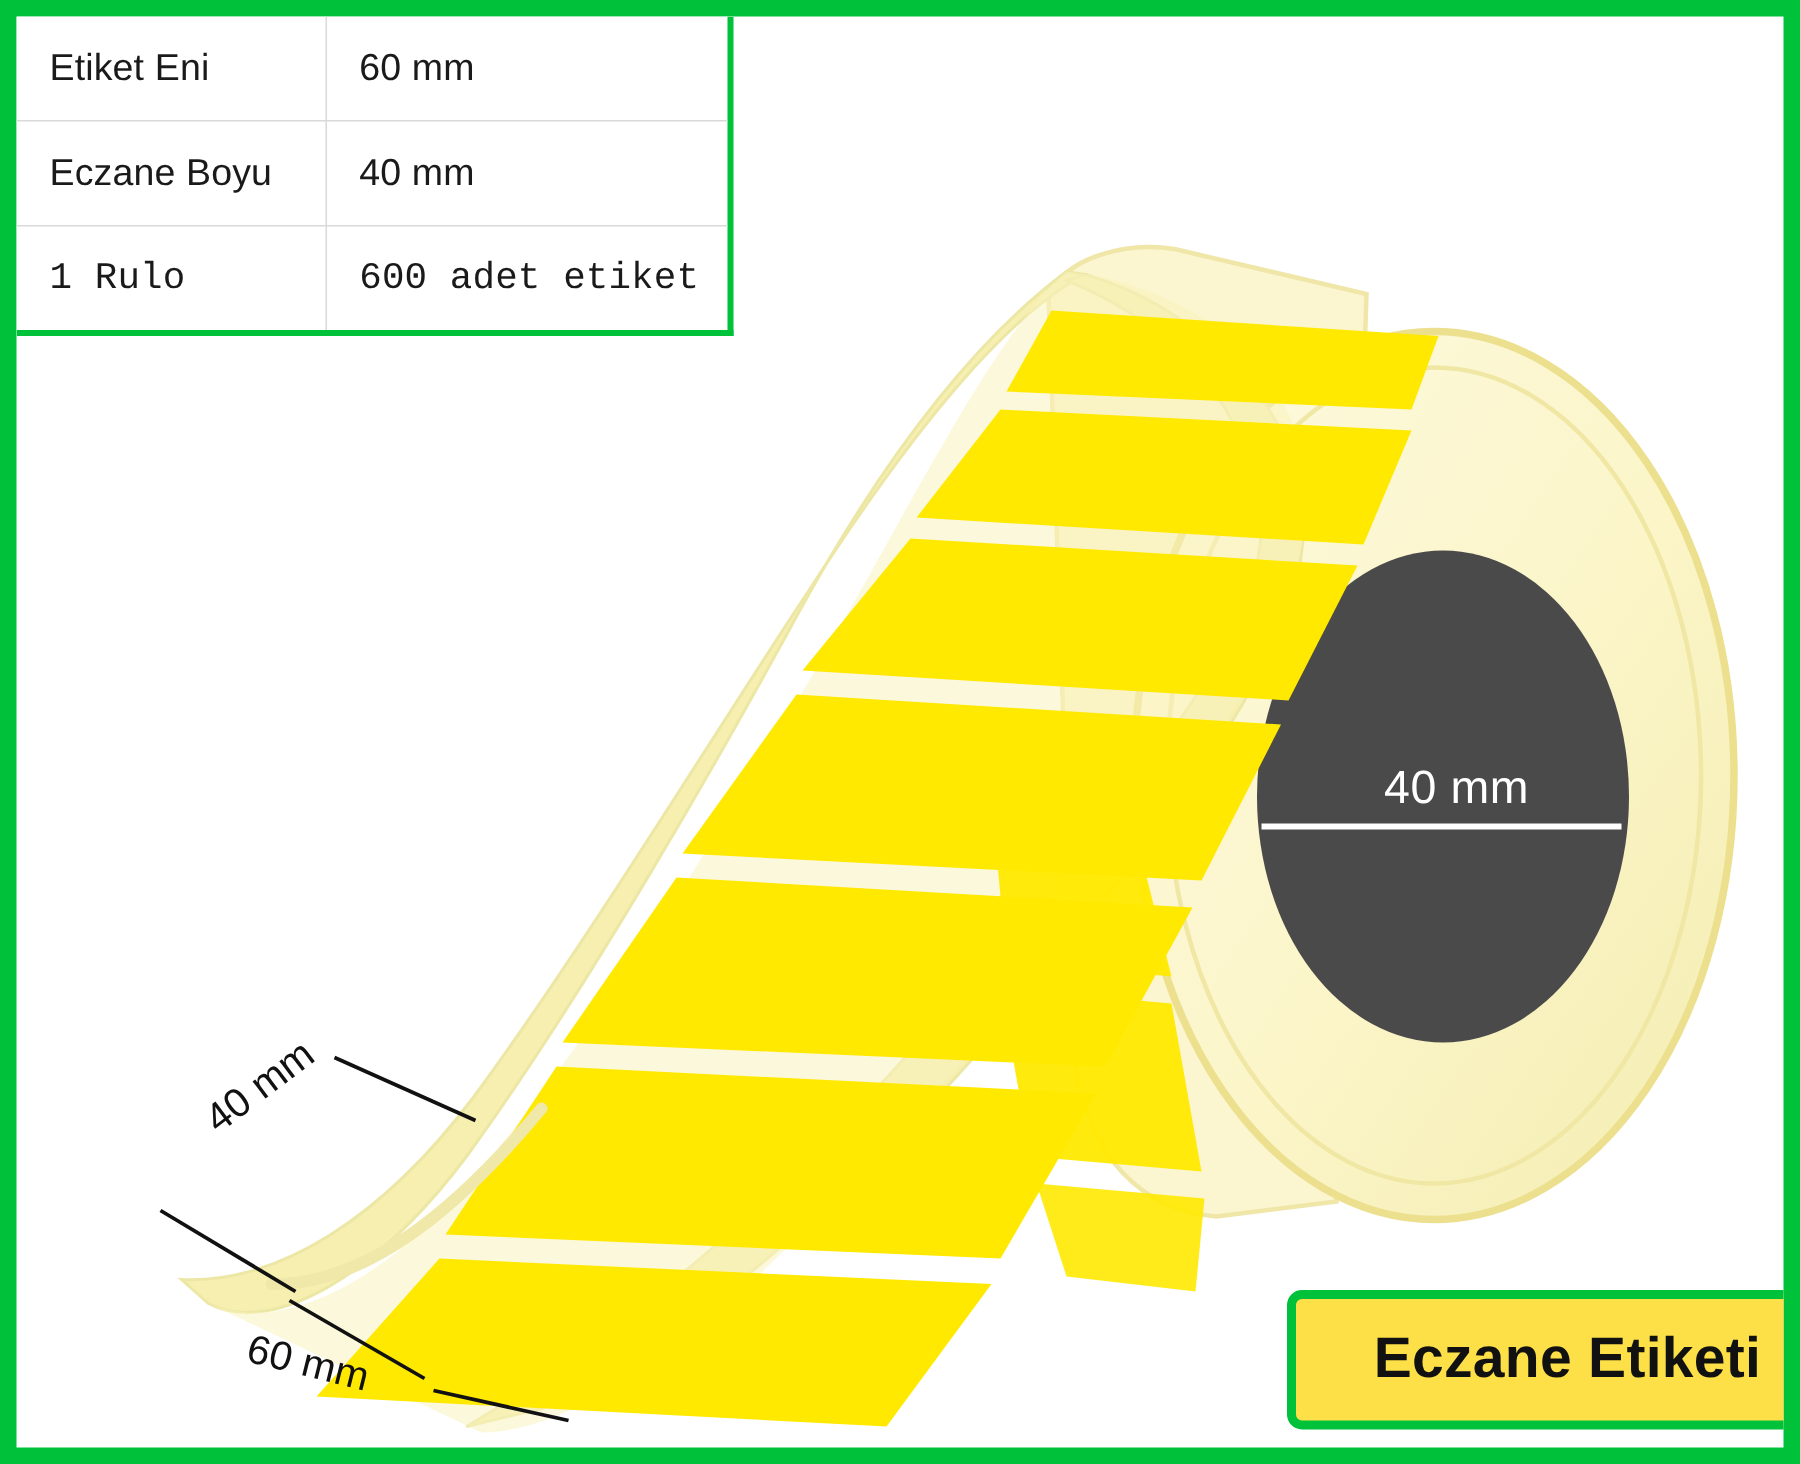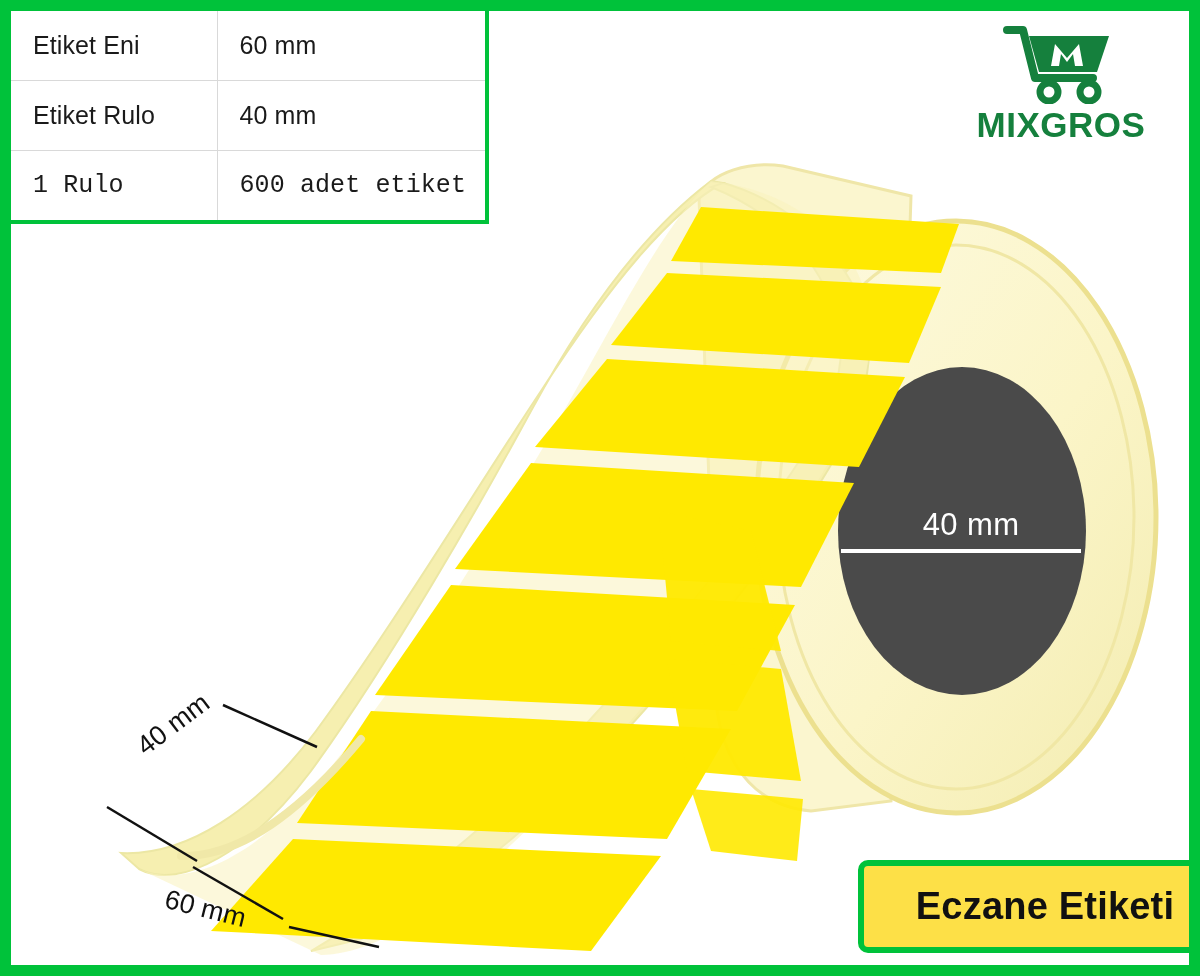--- a/index.html
+++ b/index.html
@@ -242,45 +242,29 @@
       <colgroup>
           <col class="c1">
           <col class="c2">
         </colgroup>
       <tbody>
         <tr>
           <td>Etiket Eni</td>
           <td class="value">60 mm</td>
         </tr>
         <tr>
-          <td>Etiket Rulo</td>
+          <td>Eczane Boyu</td>
           <td class="value">40 mm</td>
         </tr>
         <tr>
           <td>1 Rulo</td>
           <td class="value">600 adet etiket</td>
         </tr>
       </tbody>
     </table>
   </div>
 
-  <div id="brand">
-    <div class="cart-wrap">
-      <svg width="120" height="84" viewBox="0 0 120 84">
-
-        <path d="M6 10 H22 L34 58 H92" fill="none" stroke="#15803d" stroke-width="8" stroke-linecap="round" stroke-linejoin="round"></path>
-
-        <path d="M28 16 H108 L96 52 H38 Z" fill="#15803d"></path>
-
-        <path d="M50 46 L54 24 L66 38 L78 24 L82 46 L74 46 L72 34 L66 42 L60 34 L58 46 Z" fill="#ffffff"></path>
-
-        <circle cx="48" cy="72" r="9" fill="none" stroke="#15803d" stroke-width="7"></circle>
-        <circle cx="88" cy="72" r="9" fill="none" stroke="#15803d" stroke-width="7"></circle>
-      </svg>
-    </div>
-    <div class="brand-name">MIXGROS</div>
-  </div>
 
   <div id="badge">
     <span class="badge-text">Eczane Etiketi</span>
   </div>
 
 </div>
 
 </body></html>

